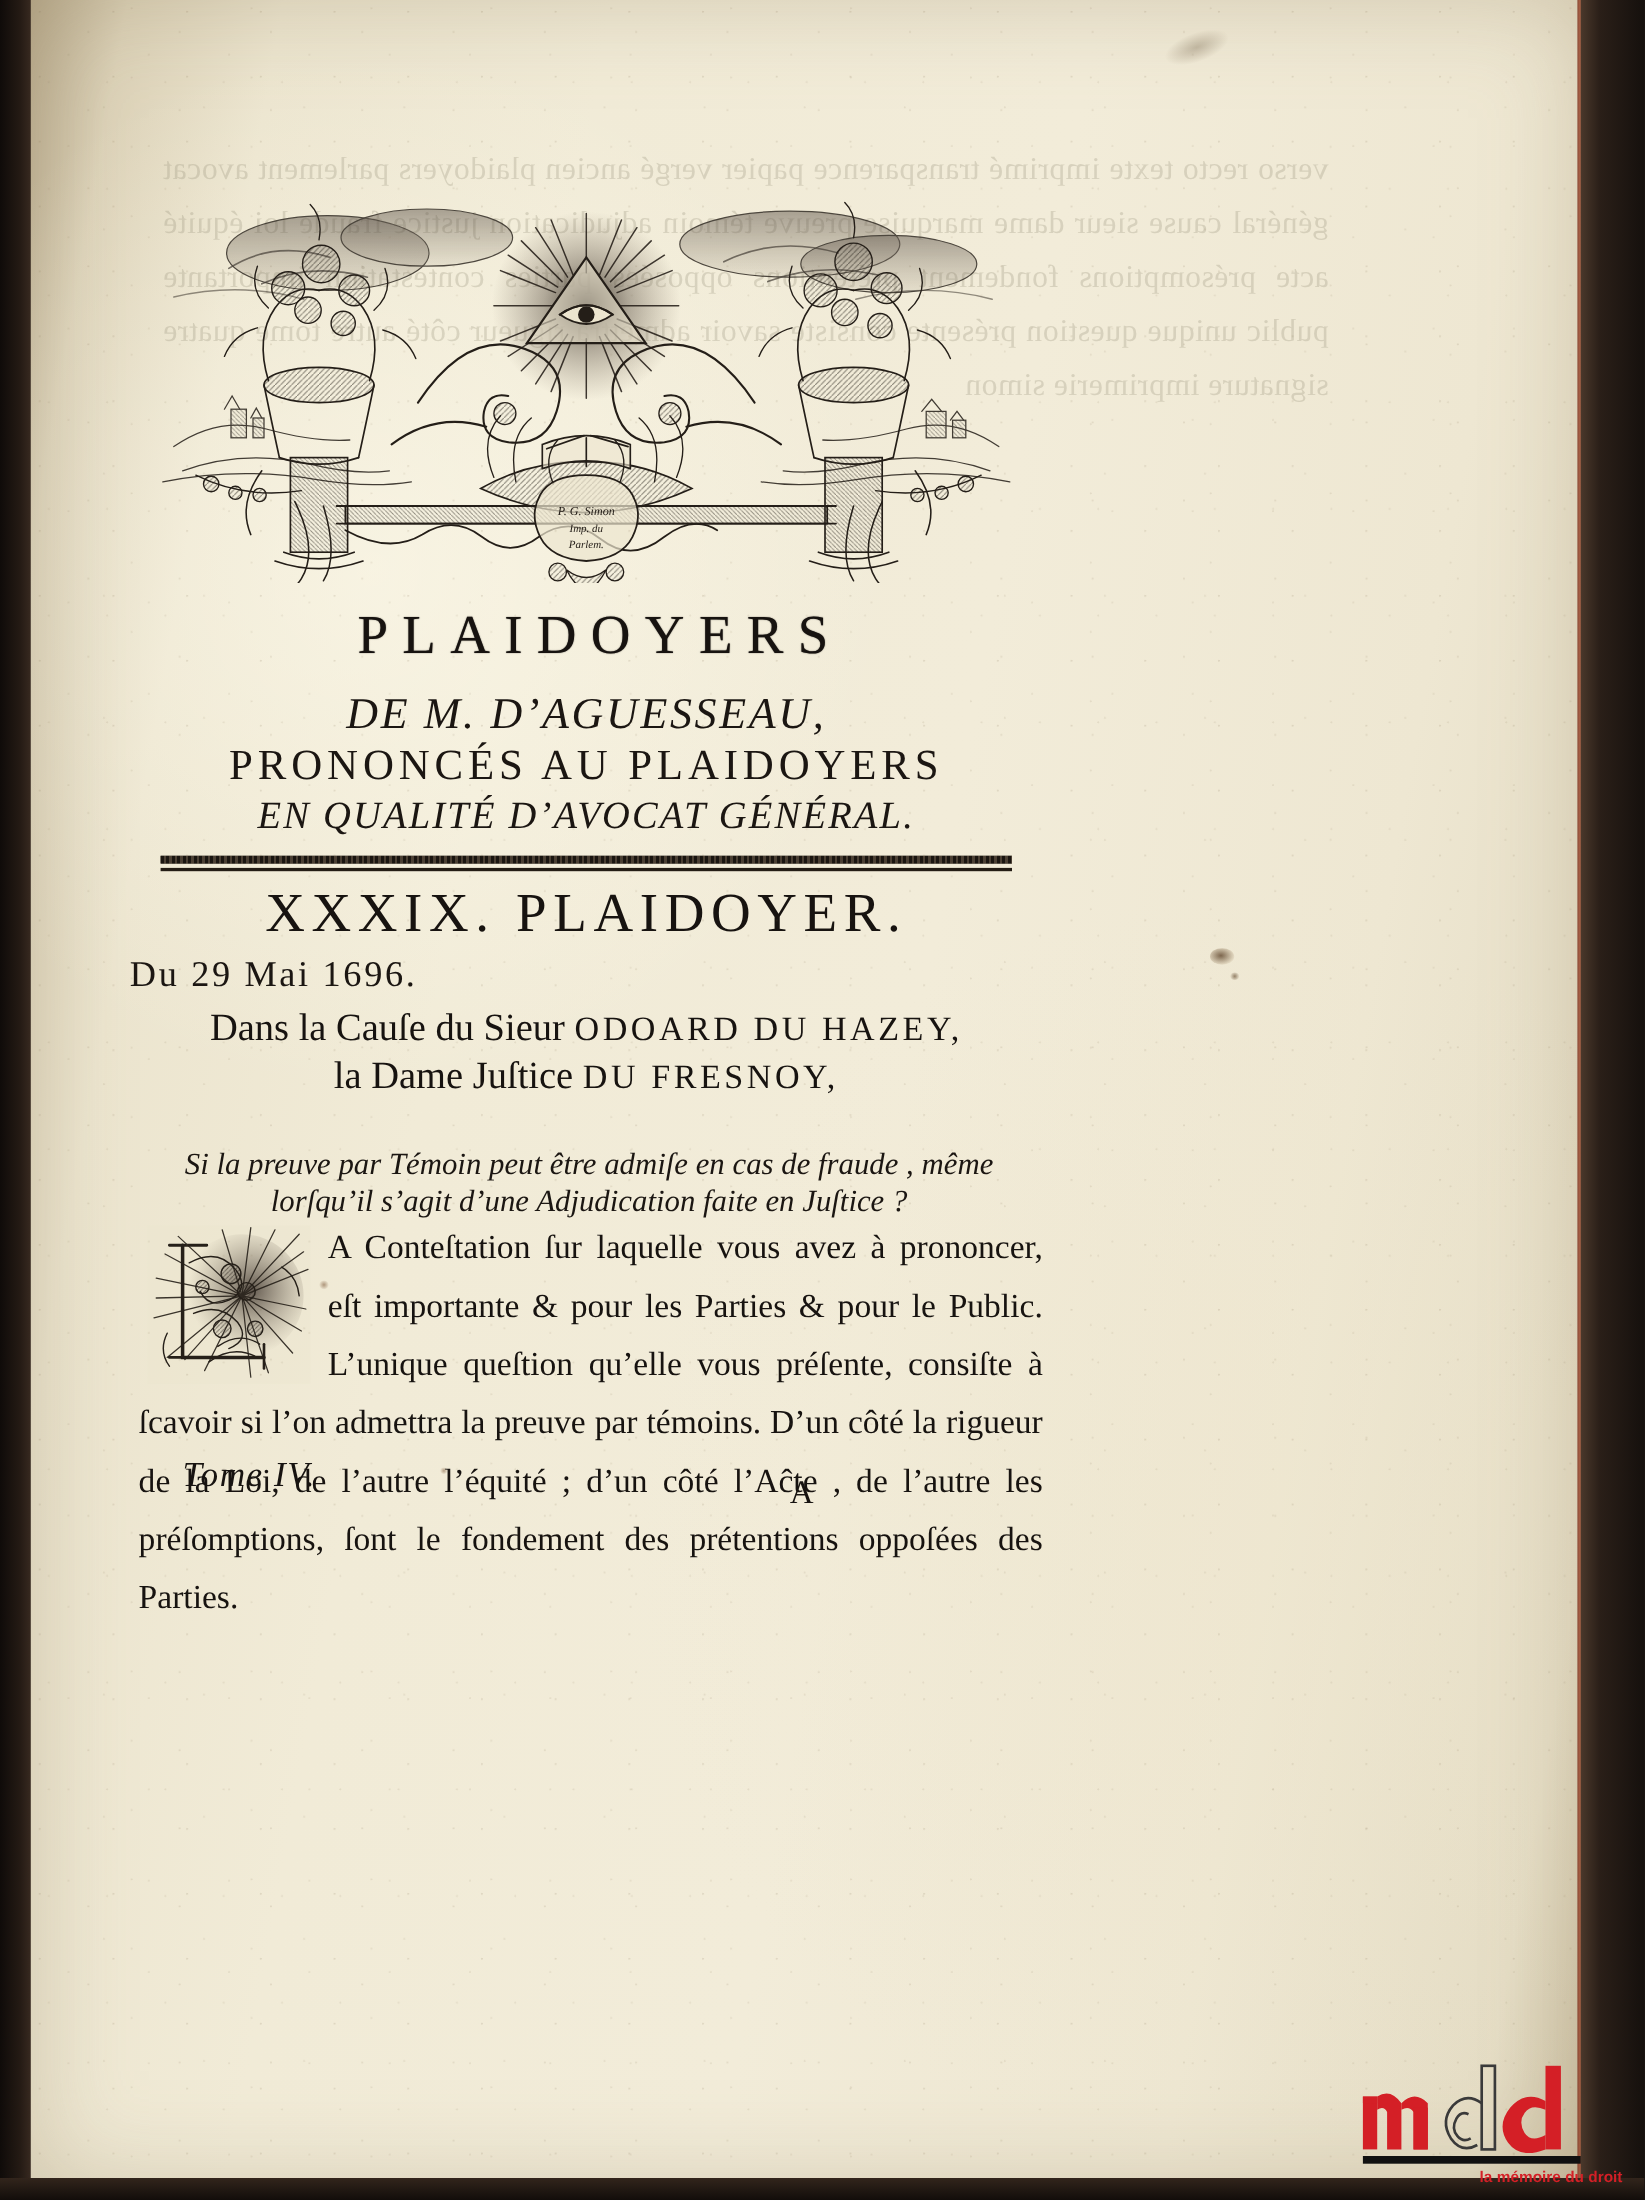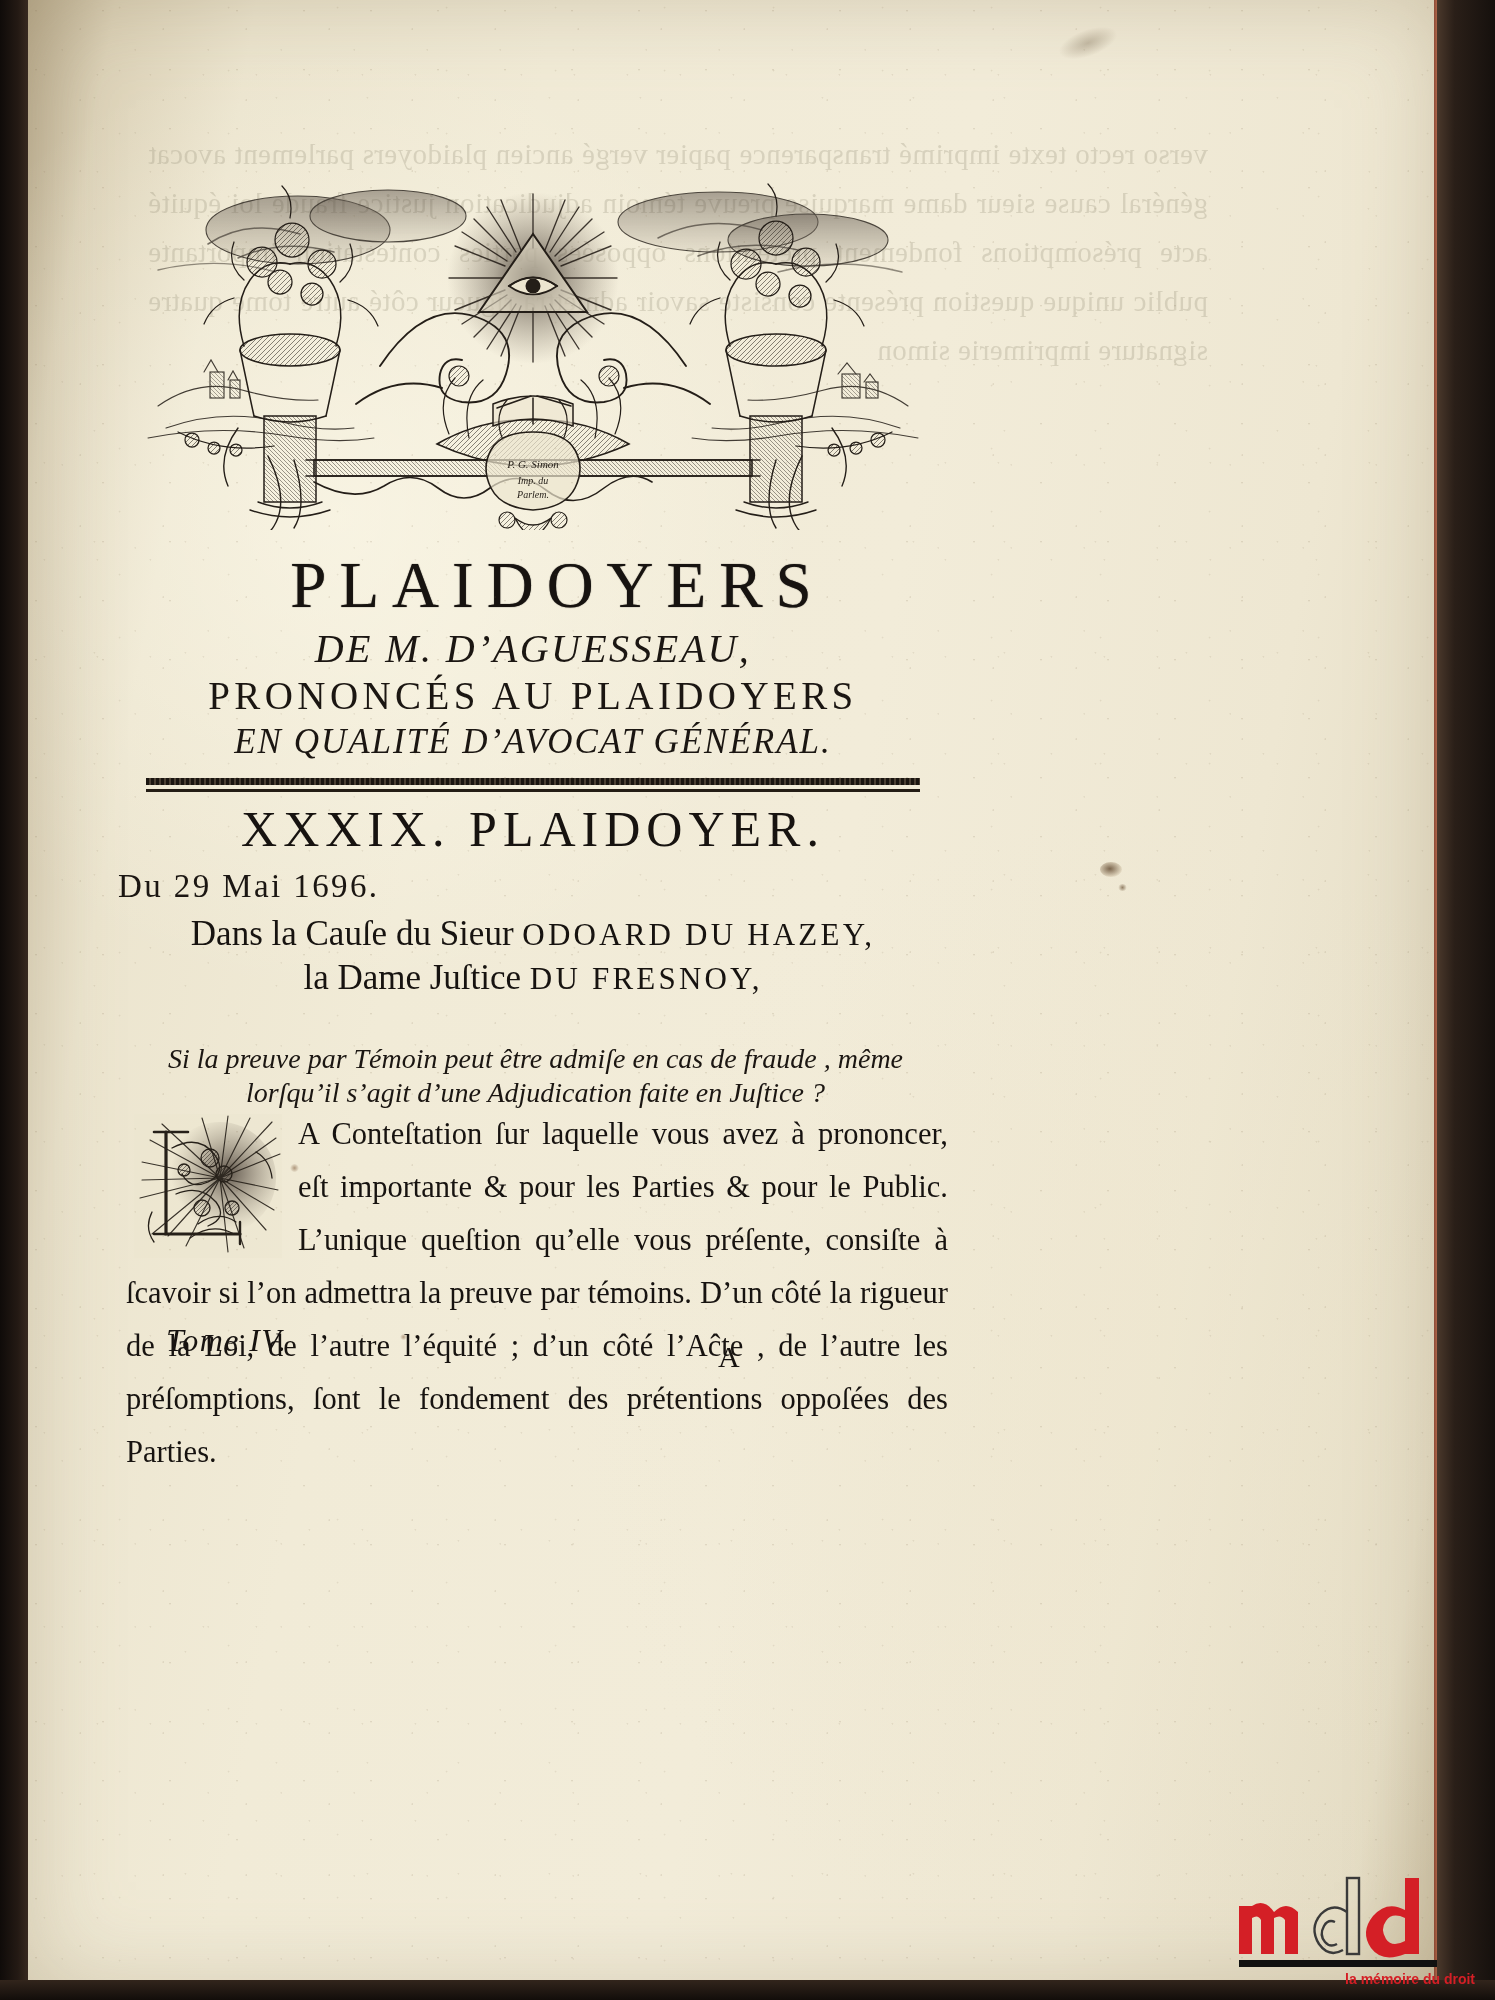--- a/index.html
+++ b/index.html
@@ -59,22 +59,22 @@
 
   
   #content{position:absolute;left:90px;top:0;width:880px;height:1990px;}
 
   
   .headpiece{position:absolute;left:0px;top:160px;width:830px;height:370px;}
   .headpiece svg{display:block;width:830px;height:370px;}
 
   
   .title-main{
-    position:absolute;left:18px;top:548px;width:830px;text-align:center;
-    font-size:65px;letter-spacing:13px;color:#171310;
+    position:absolute;left:6px;top:548px;width:830px;text-align:center;
+    font-size:50px;letter-spacing:13px;color:#171310;
     font-family:"Liberation Serif",serif;text-indent:13px;
     text-shadow:0 0 1.1px rgba(20,16,12,.75);
   }
   .title-sub1{
     position:absolute;left:0;top:625px;width:830px;text-align:center;
     font-style:italic;font-size:40px;letter-spacing:2.4px;color:#1b1612;
   }
   .title-sub2{
     position:absolute;left:0;top:673px;width:830px;text-align:center;
     font-size:39px;letter-spacing:4.4px;color:#1b1612;

